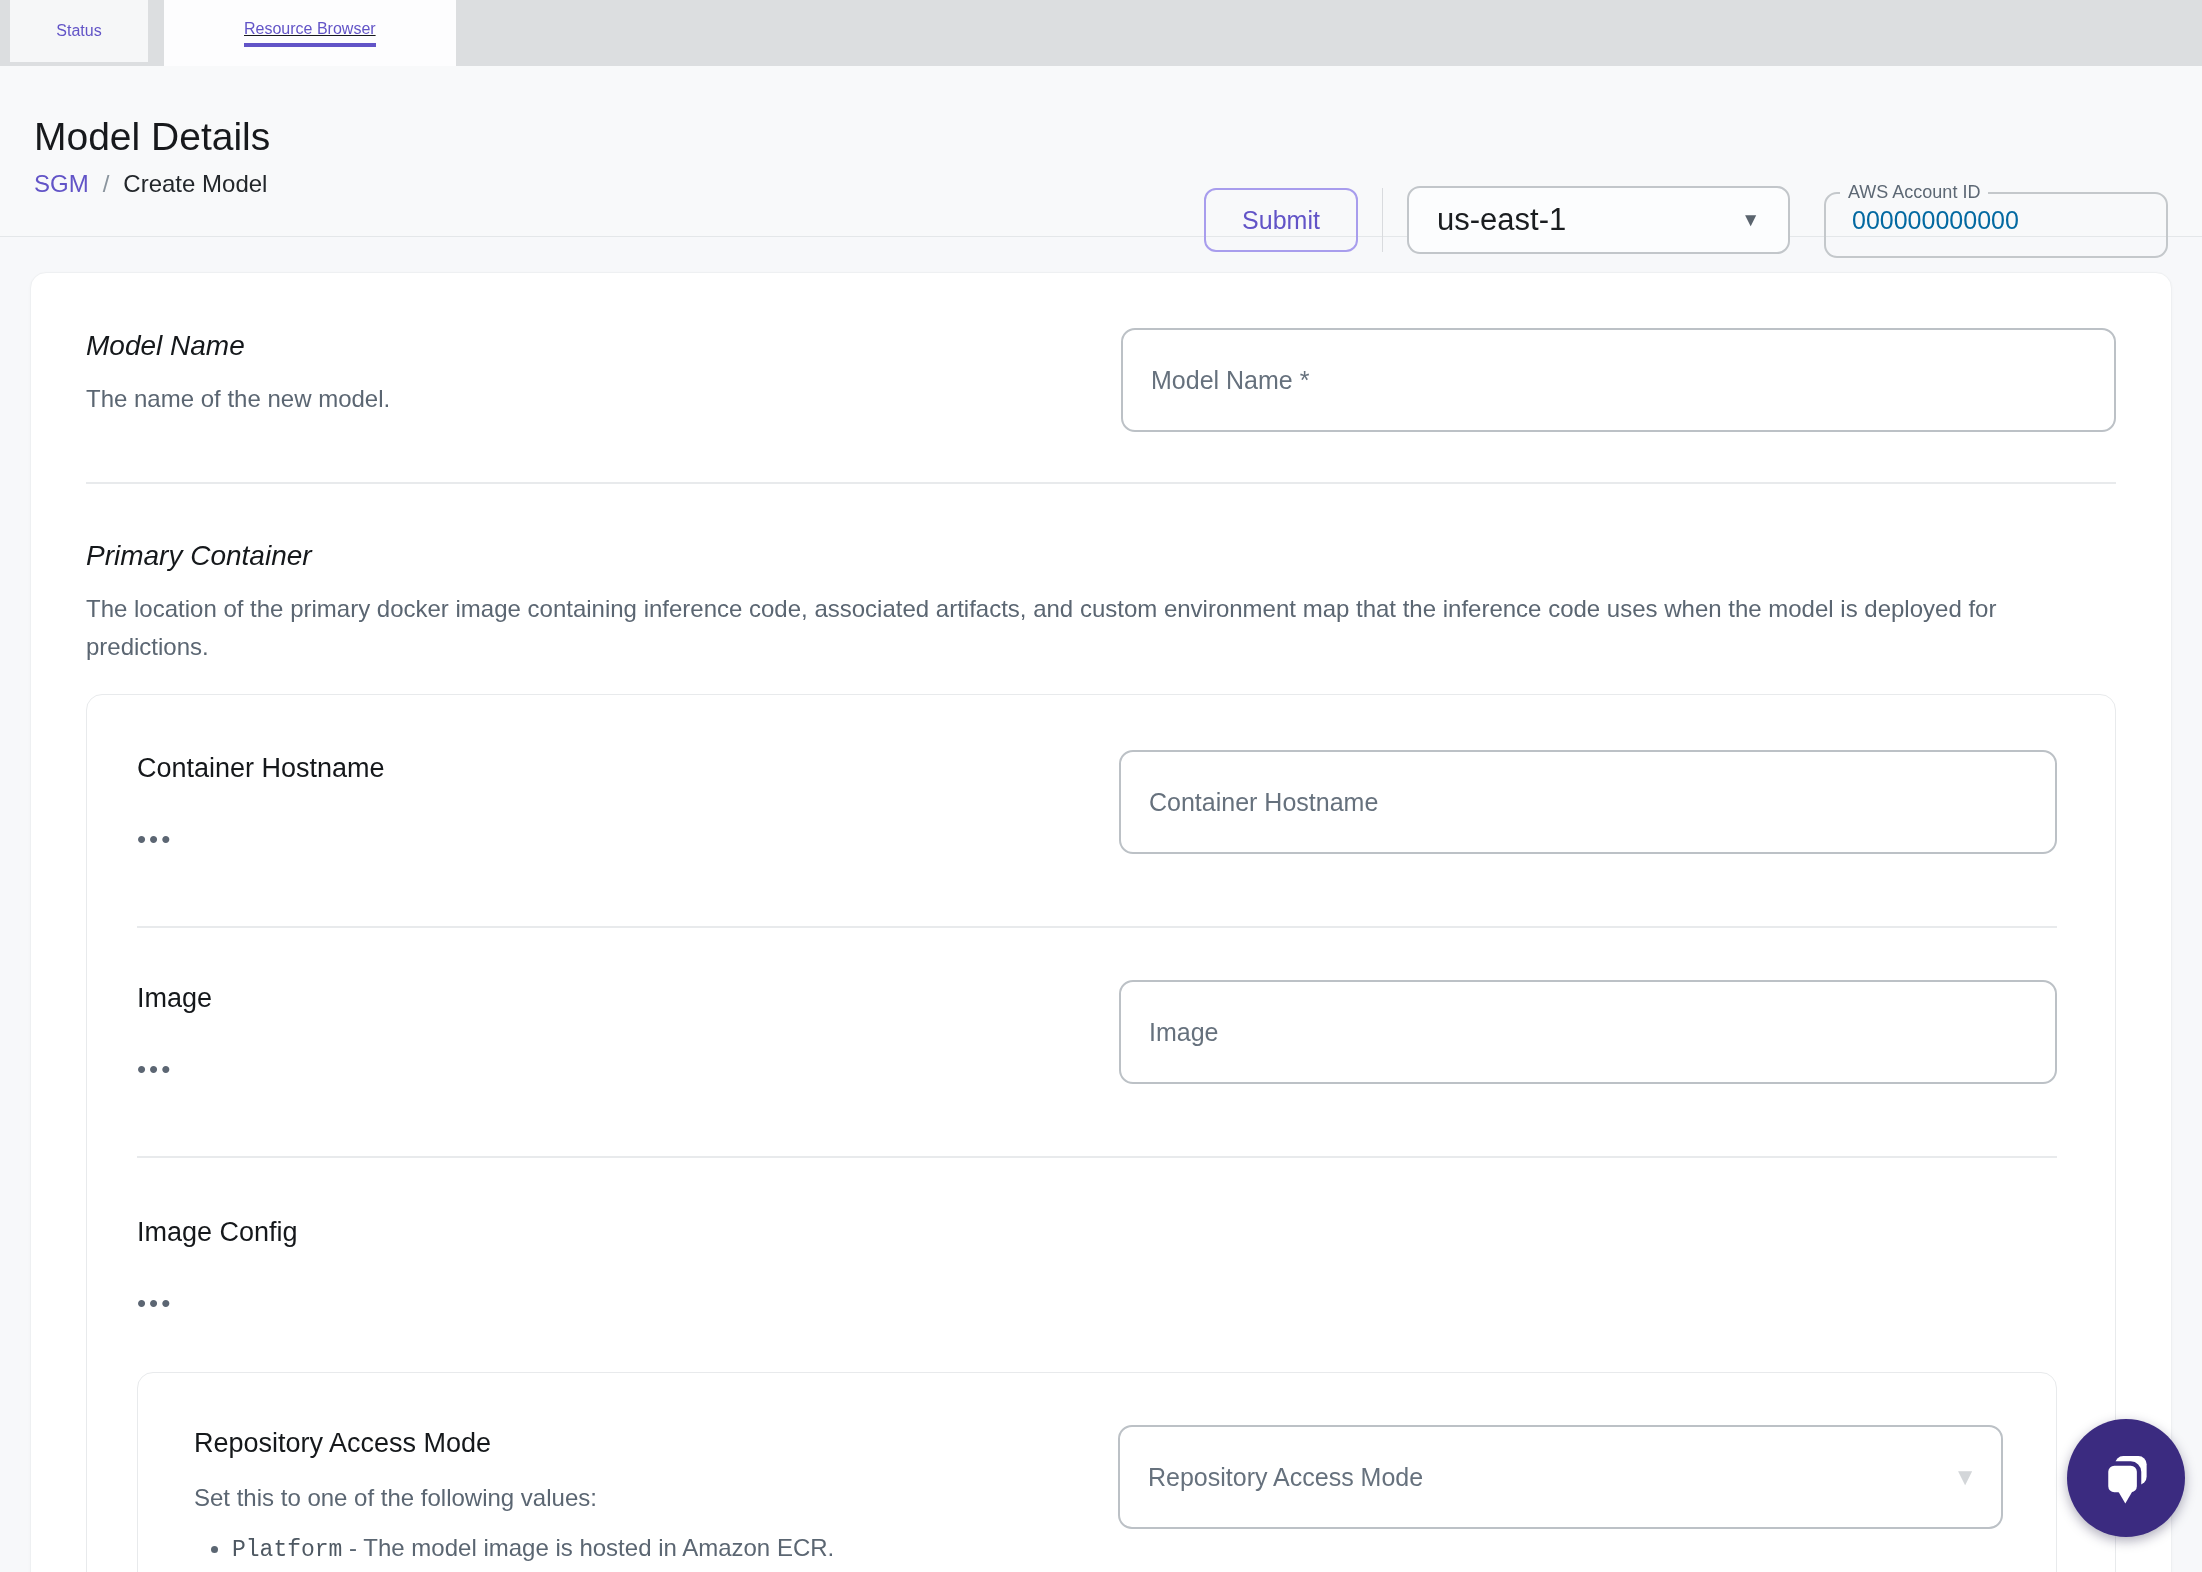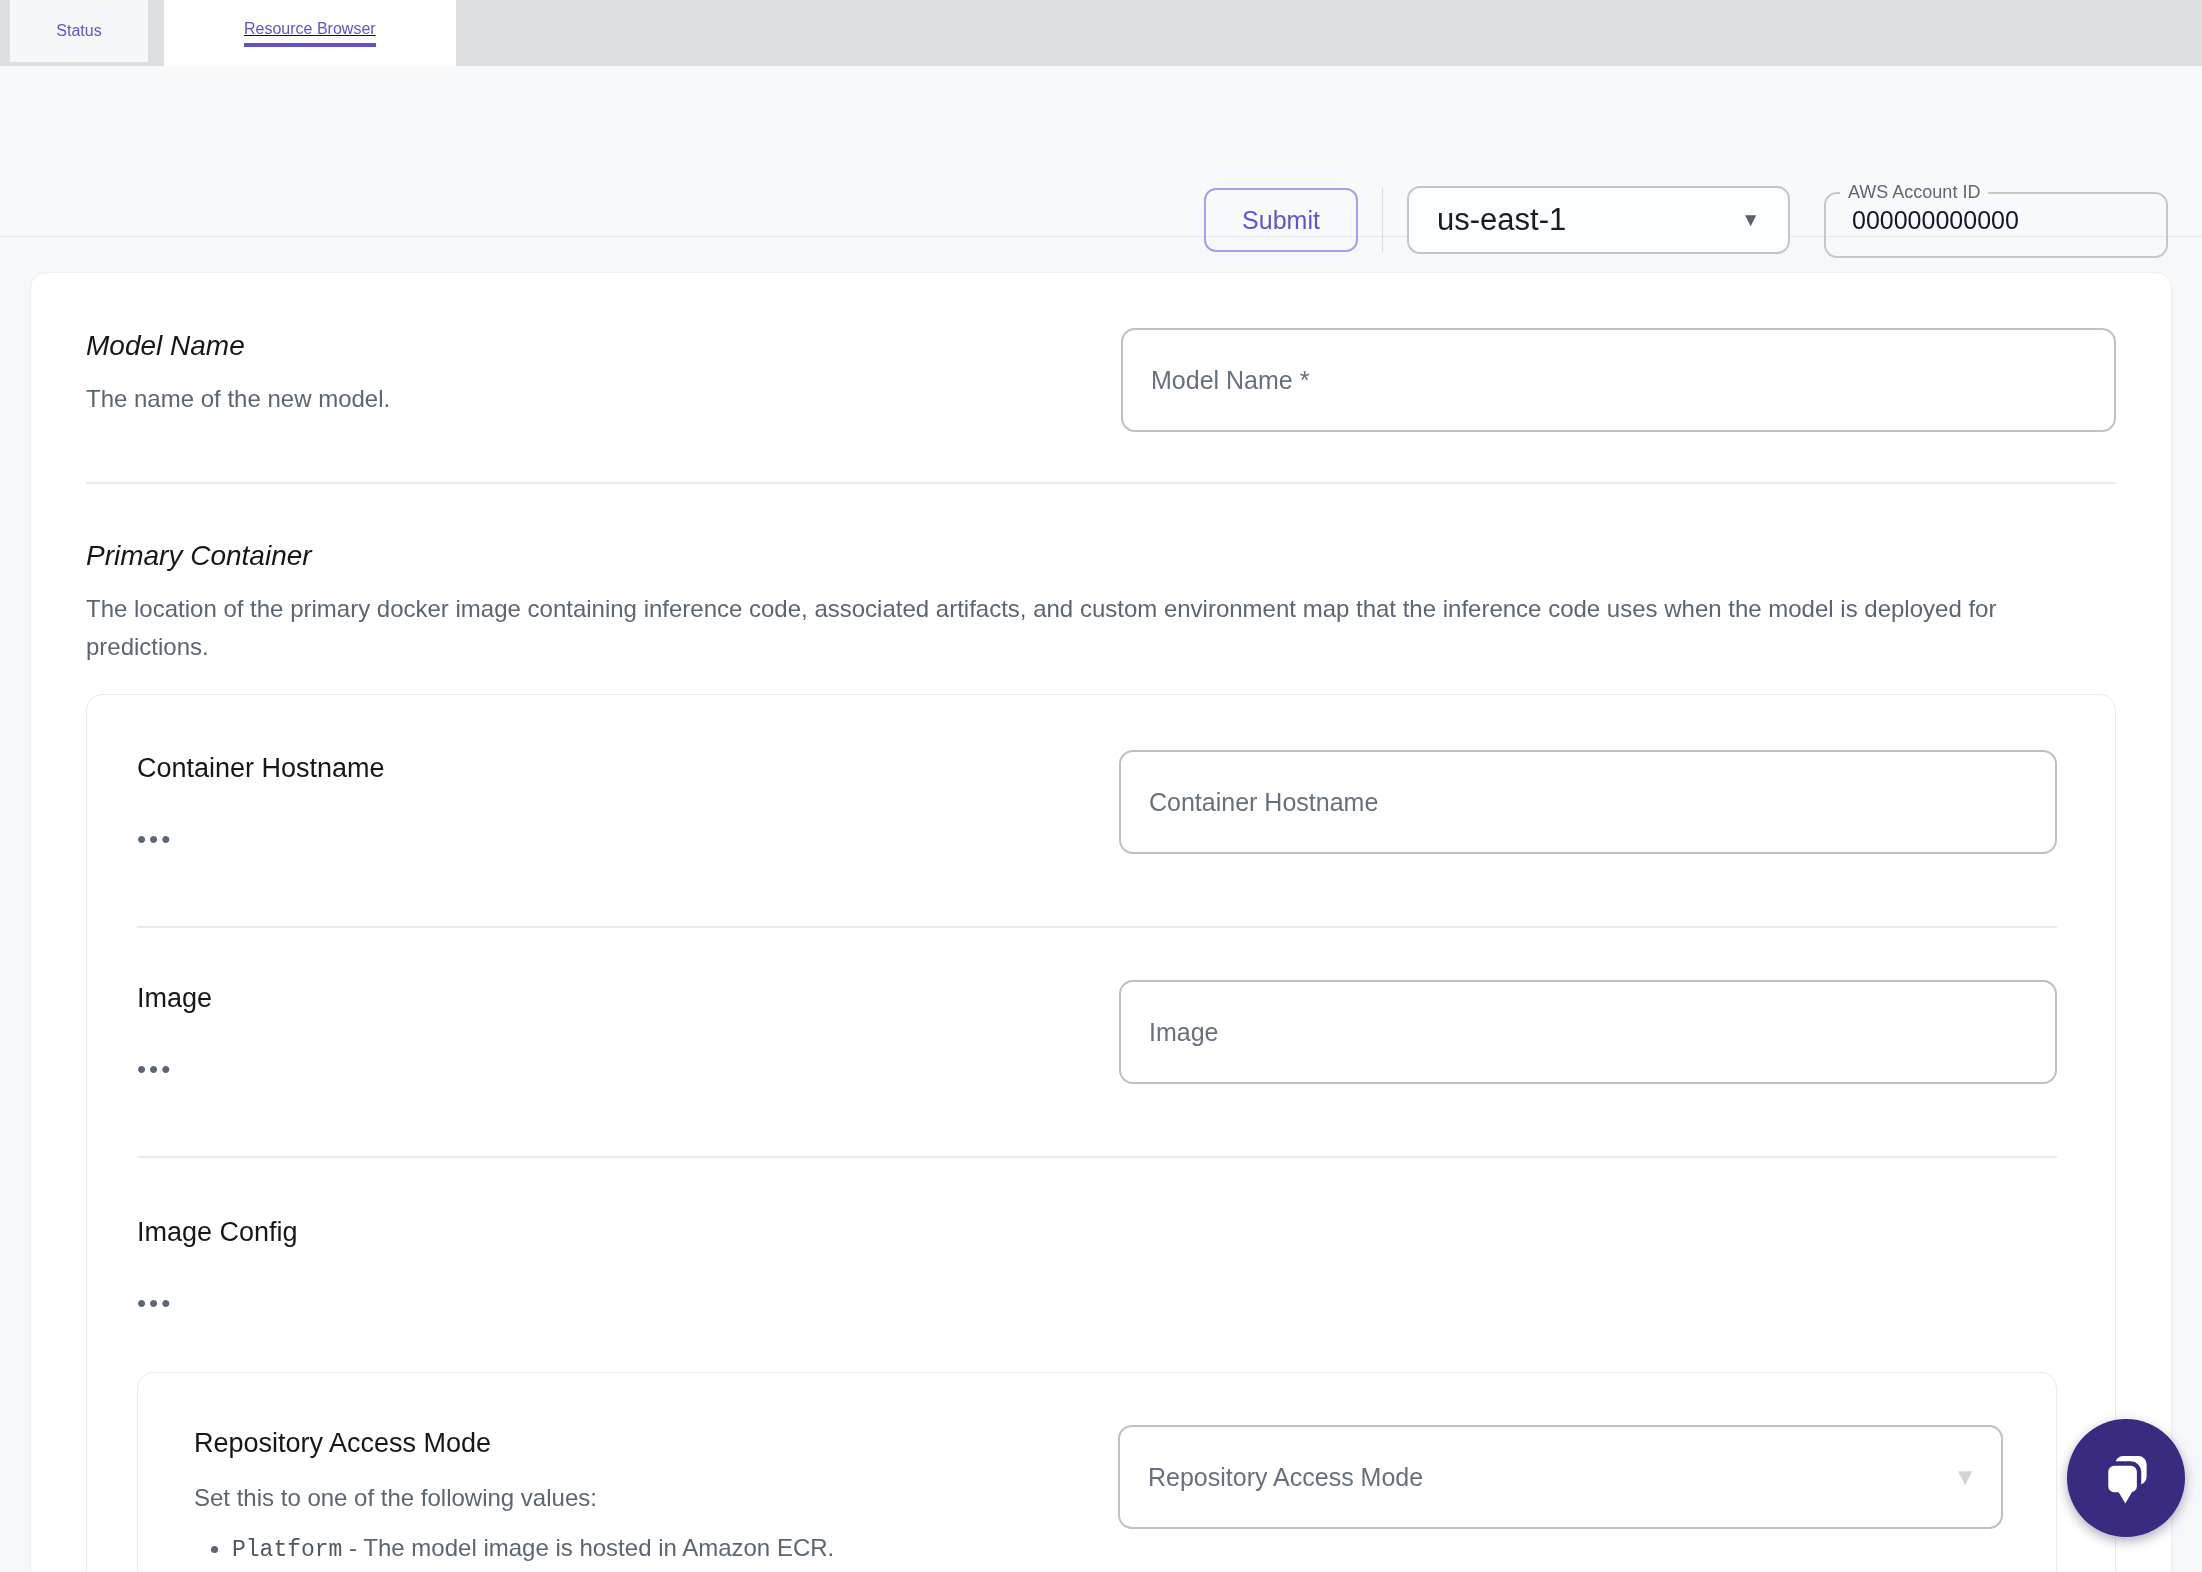--- a/index.html
+++ b/index.html
@@ -29,21 +29,21 @@
   .submit-btn{width:154px;height:64px;border:2px solid #a89ded;border-radius:12px;background:transparent;
     color:#6254c7;font-size:25px;font-family:inherit;cursor:pointer;}
   .vdivider{width:1px;height:64px;background:#d9dbde;margin:0 24px;}
   .region-select{width:383px;height:68px;border:2px solid #c2c6ca;border-radius:13px;background:#fcfdfe;
     display:flex;align-items:center;justify-content:space-between;padding:0 28px;box-sizing:border-box;cursor:pointer;}
   .region-value{font-size:31px;color:#1a1d20;}
   .region-arrow{font-size:19px;color:#5a646e;}
   .account-field{margin-left:34px;width:344px;height:76px;border:2px solid #c4c8cb;border-radius:13px;
     padding:0;position:relative;box-sizing:border-box;background:transparent;}
   .account-field legend{font-size:18px;color:#5d6874;margin-left:14px;padding:0 8px;}
-  .account-input{border:none;outline:none;background:transparent;font-size:25px;color:#0f172a;
+  .account-input{border:none;outline:none;background:transparent;font-size:25px;color:#0369a1;
     font-family:inherit;width:280px;margin:2px 0 0 24px;}
   
   .content{padding:35px 30px 0;}
   .card{background:#ffffff;border:1px solid #eef0f2;border-radius:16px;box-shadow:0 1px 3px rgba(20,25,35,.03);
     padding:55px 55px 0;min-height:1400px;box-sizing:border-box;}
   .field-row{display:flex;justify-content:space-between;align-items:flex-start;}
   .h-section{font-size:28px;font-weight:400;color:#15181b;margin:0;line-height:36px;font-style:italic;}
   .h-field{font-size:27px;font-weight:400;color:#15181b;margin:0;line-height:36px;}
   .desc{font-size:24px;color:#5b6672;line-height:38px;margin-top:16px;}
   .hr{border:none;border-top:2px solid #e8eaec;margin:50px 0 0;}
@@ -78,20 +78,28 @@
 <div class="tabbar">
   <div class="tab tab-status">
     <span class="tab-label">Status</span>
   </div>
   <div class="tab tab-rb">
     <span class="tab-label">Resource Browser</span>
   </div>
 </div>
 
 <div class="header">
+  <div class="titleblock">
+    <h1 class="page-title">Model Details</h1>
+    <div class="breadcrumb">
+      <a class="crumb-link">SGM</a>
+      <span class="crumb-sep">/</span>
+      <span class="crumb-current">Create Model</span>
+    </div>
+  </div>
   <div class="header-right">
     <button class="submit-btn">Submit</button>
     <div class="vdivider"></div>
     <div class="region-select">
       <span class="region-value">us-east-1</span>
       <span class="region-arrow">▼</span>
     </div>
     <fieldset class="account-field">
       <legend>AWS Account ID</legend>
       <input class="account-input" value="000000000000" style="">

